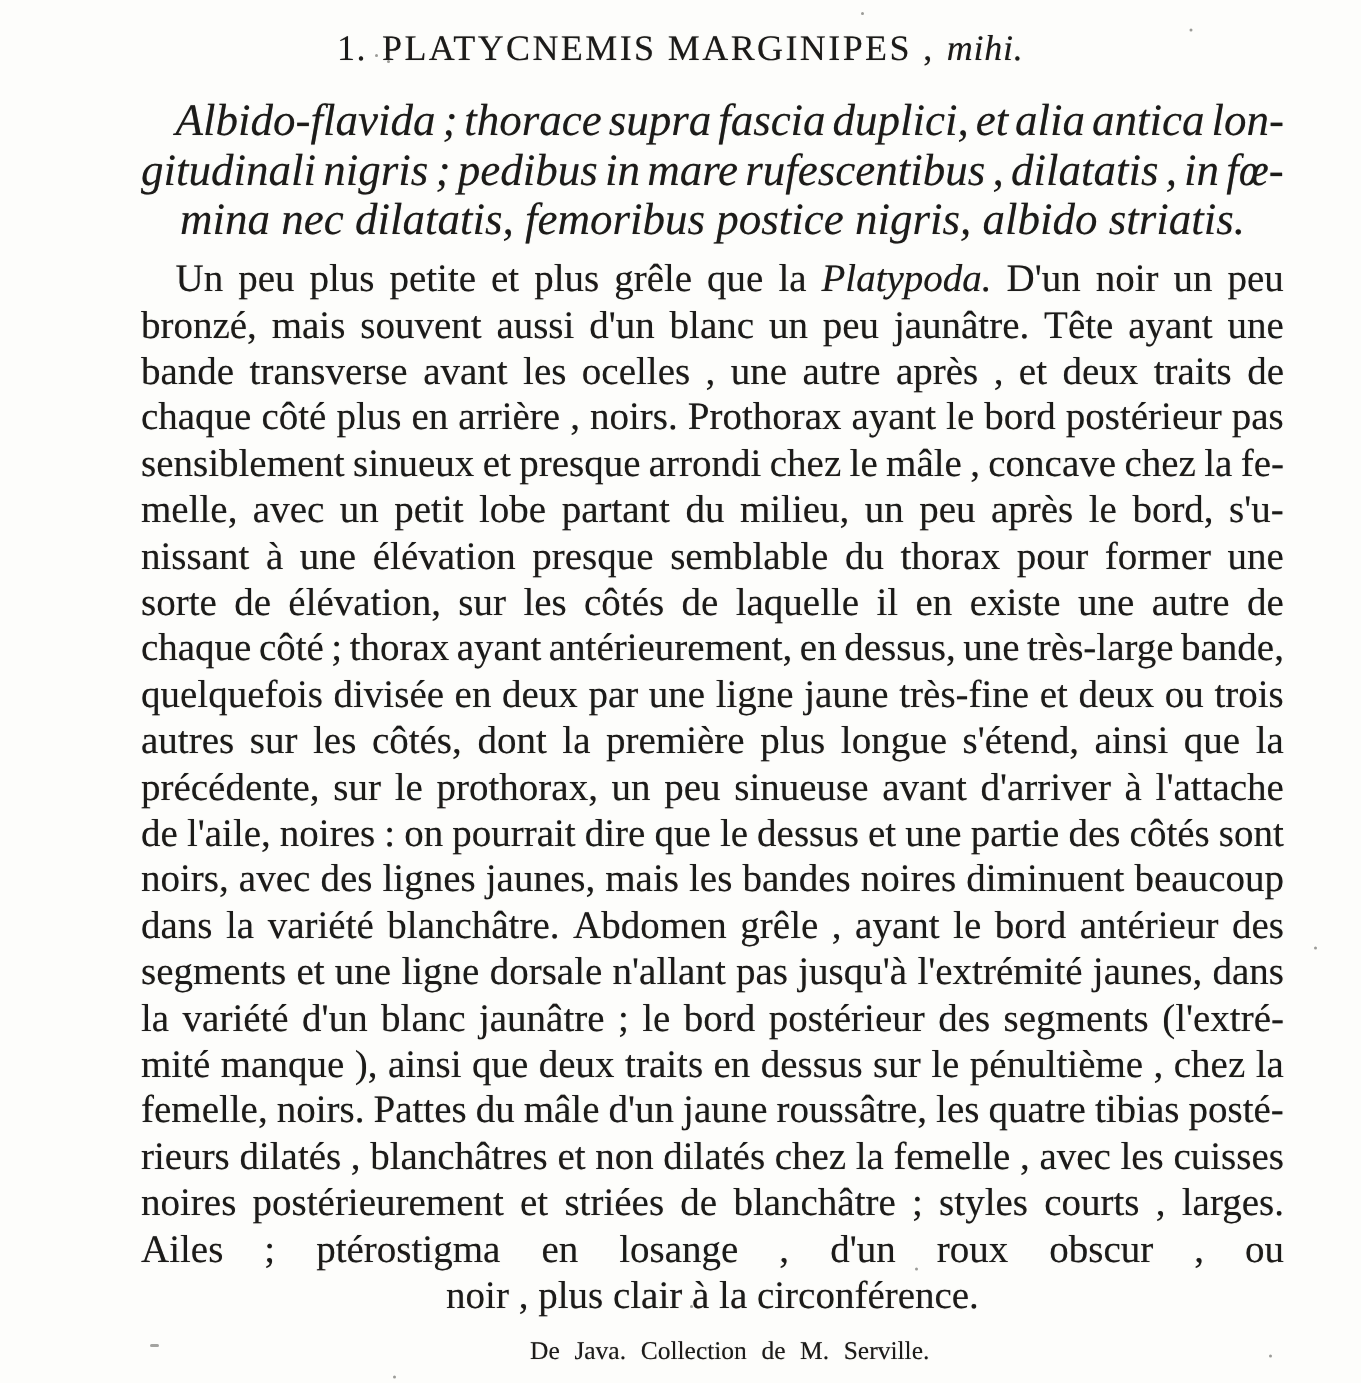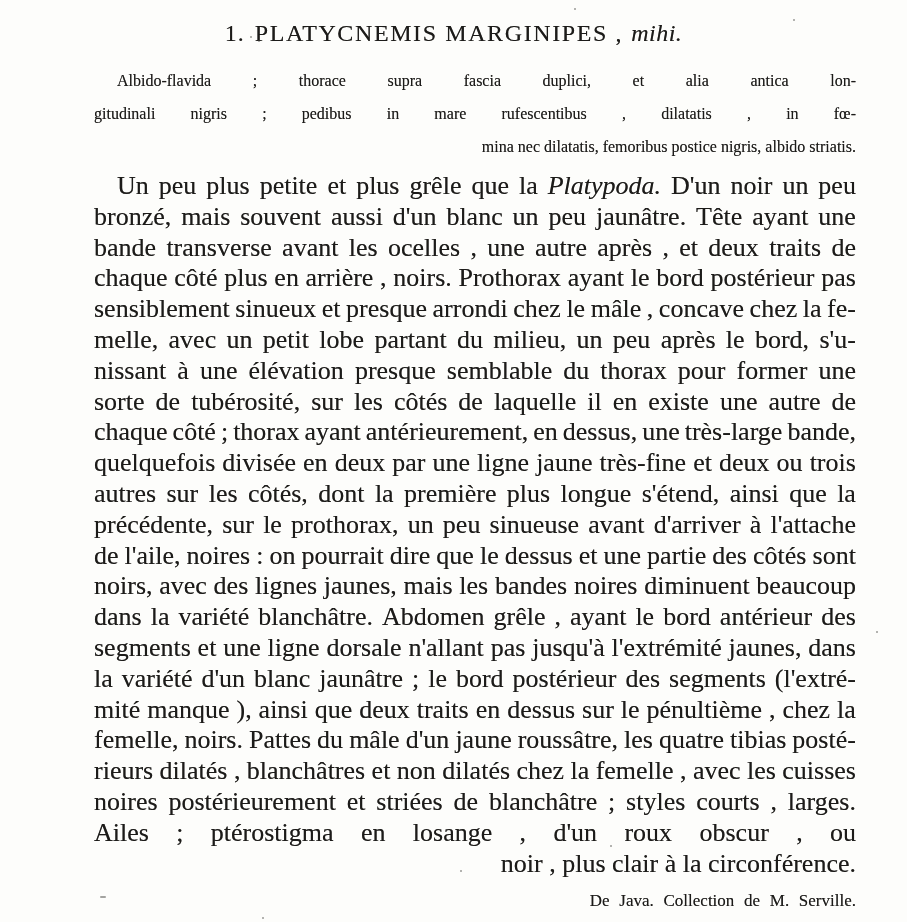--- a/index.html
+++ b/index.html
@@ -33,21 +33,22 @@
   .heading .species { letter-spacing: 1.6px; margin-right: 8px; }
   .heading .author { font-style: italic; letter-spacing: 0.5px; }
 
   .text-col {
     margin-left: 94px;
     width: 762px;
   }
   .para { text-shadow: 0 0 0.5px rgba(20,18,15,0.5); }
   .para.latin {
     margin-top: 16px;
-    font-size: 16px;
+    font-style: italic;
+    font-size: 30px;
   }
   .para.latin .line { height: 33px; line-height: 33px; }
   .para.body {
     margin-top: 8px;
     font-size: 26px;
   }
   .para.body .line { height: 30.8px; line-height: 30.8px; }
   .para.catchline {
     margin-top: 6px;
     font-size: 17px;
@@ -56,21 +57,21 @@
   .para.catchline .line { height: 31px; line-height: 31px; }
 
   
   .line {
     display: flex;
     justify-content: space-between;
     overflow: visible;
   }
   .line.last {
     display: block;
-    text-align: right;
+    text-align: center;
   }
   .line.indent { padding-left: 23px; }
 
   i { }
 
   .speck {
     position: absolute;
     background: #4a4a46;
     border-radius: 50%;
     opacity: 0.55;
@@ -225,21 +226,21 @@
           <span>semblable</span>
           <span>du</span>
           <span>thorax</span>
           <span>pour</span>
           <span>former</span>
           <span>une</span>
         </div>
         <div class="line">
           <span>sorte</span>
           <span>de</span>
-          <span>tubérosité,</span>
+          <span>élévation,</span>
           <span>sur</span>
           <span>les</span>
           <span>côtés</span>
           <span>de</span>
           <span>laquelle</span>
           <span>il</span>
           <span>en</span>
           <span>existe</span>
           <span>une</span>
           <span>autre</span>

